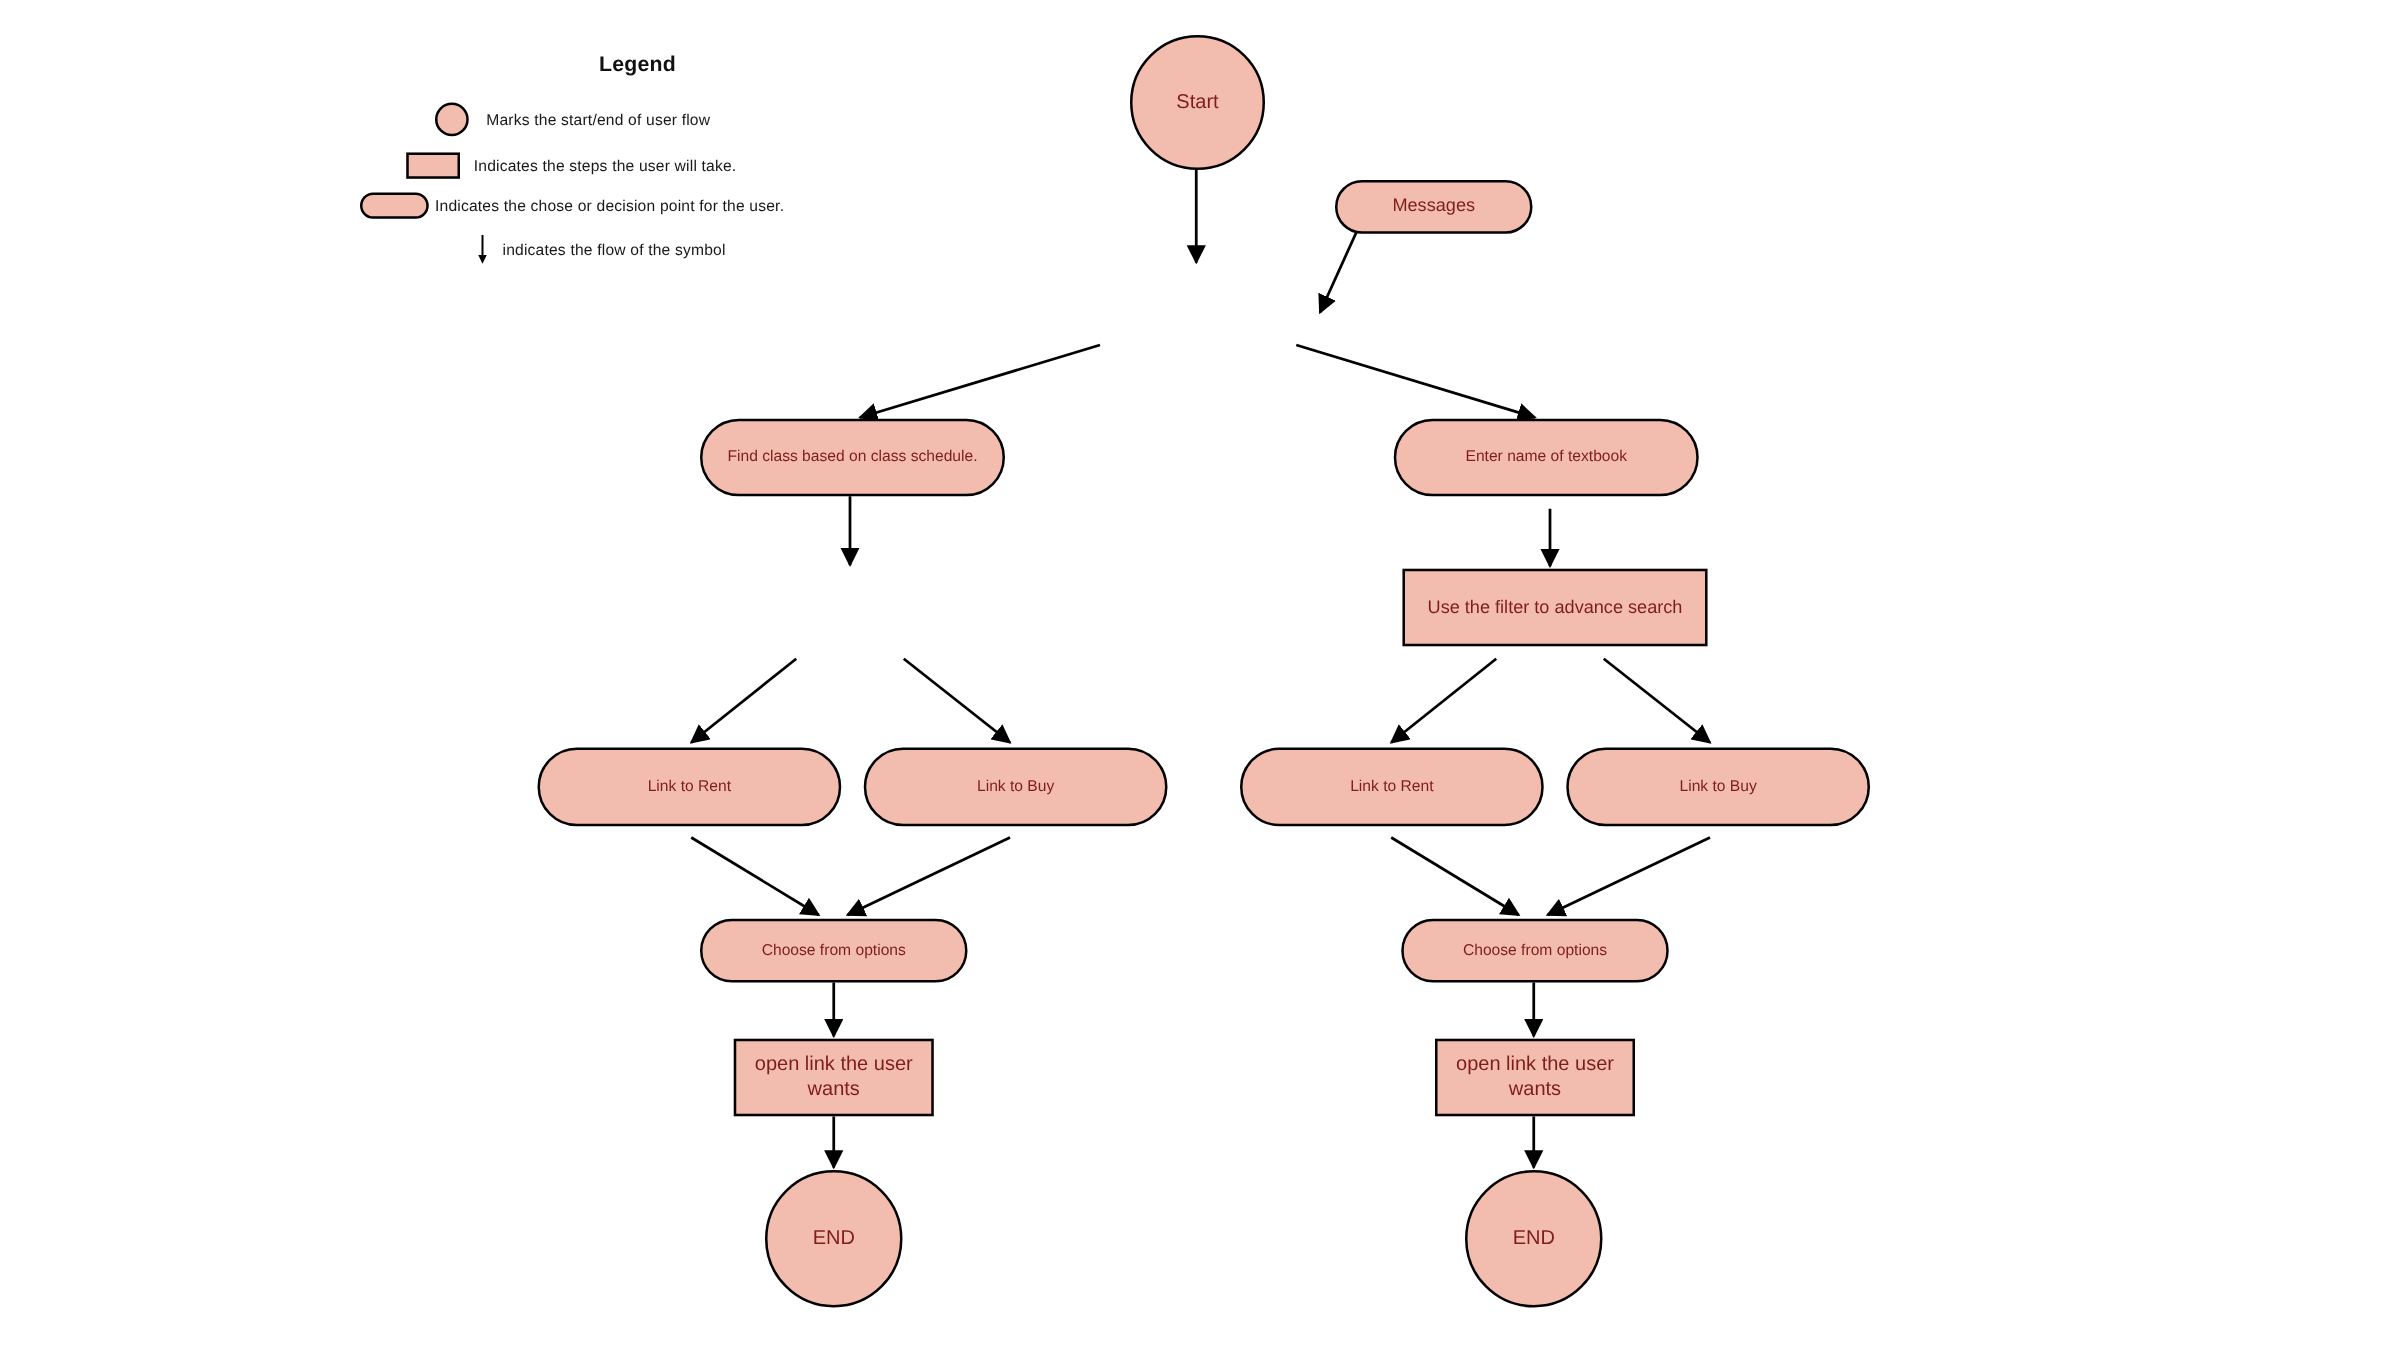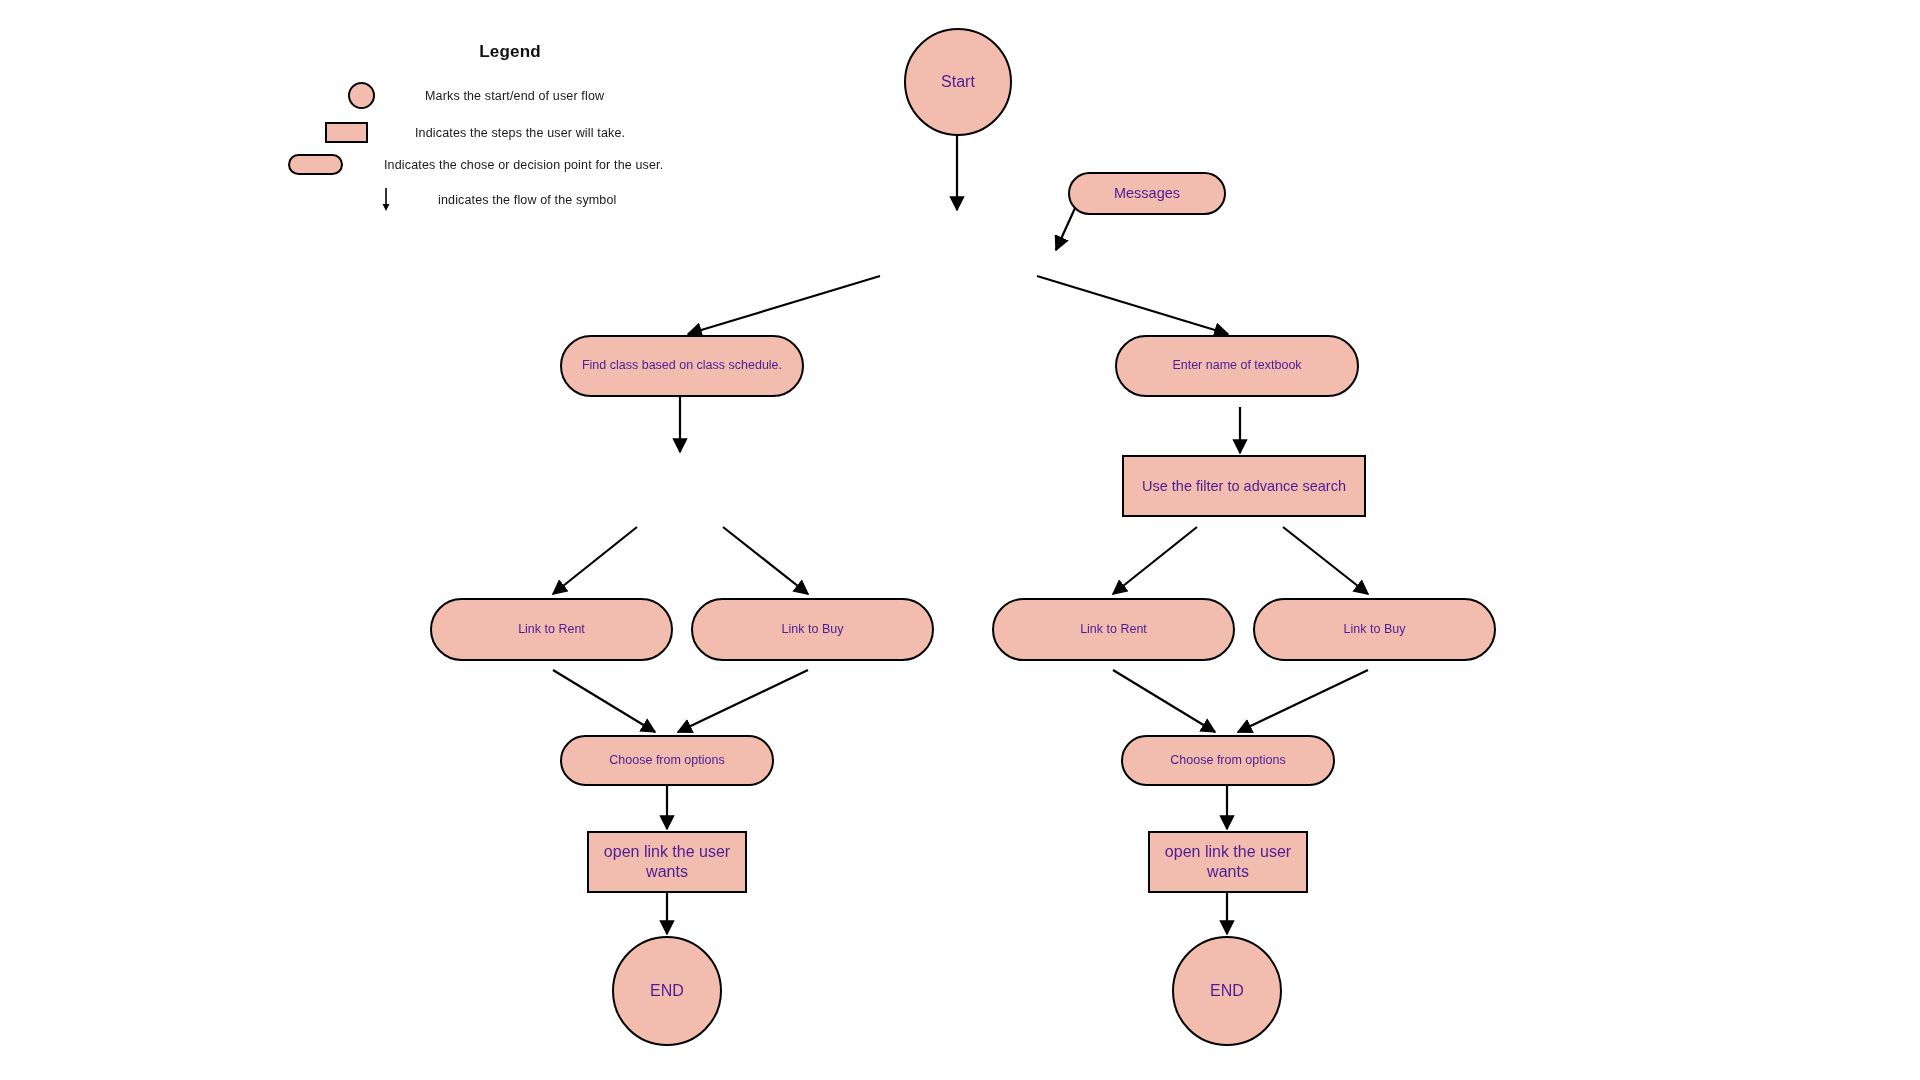--- a/index.html
+++ b/index.html
@@ -29,21 +29,21 @@
   }
   .node {
     position: absolute;
     box-sizing: border-box;
     background: #F2BCAE;
     border: 2.5px solid #000000;
     display: flex;
     align-items: center;
     justify-content: center;
     text-align: center;
-    color: #4c1d95;
+    color: #7f1d1d;
     line-height: 1.26;
     padding: 2px 10px;
     z-index: 2;
   }
   .node.process { border-radius: 0; }
   .node.pill    { border-radius: 999px; }
   .node.terminal{ border-radius: 50%; }
 
   
   #legend {
@@ -60,21 +60,20 @@
     text-align: center;
     width: 300px;
     margin-left: 30px;
     letter-spacing: .2px;
   }
   .legend-row {
     position: absolute;
     display: flex;
     align-items: center;
     white-space: nowrap;
-    gap: 36px;
   }
   .legend-row .legend-text {
     font-size: 12.5px;
     color: #191919;
     letter-spacing: .15px;
   }
   .swatch {
     background: #F2BCAE;
     border: 2.2px solid #000000;
     box-sizing: border-box;
@@ -163,21 +162,21 @@
         </svg>
       </span>
       <span class="legend-text">indicates the flow of the symbol</span>
     </div>
   </div>
 
   <div class="node terminal t-lg" style="left:904px; top:28px; width:108px; height:108px;">
     <span>Start</span>
   </div>
 
-  <div class="node pill t-md" style="left:1068px; top:144px; width:158px; height:43px;margin-top:28px;">
+  <div class="node pill t-md" style="left:1068px; top:144px; width:158px; height:43px;">
     <span>Messages</span>
   </div>
 
 
   <div class="node pill t-sm" style="left:560px; top:335px; width:244px; height:62px;">
     <span>Find class based on class schedule.</span>
   </div>
 
   <div class="node pill t-sm" style="left:1115px; top:335px; width:244px; height:62px;justify-content:center;">
     <span>Enter name of textbook</span>

